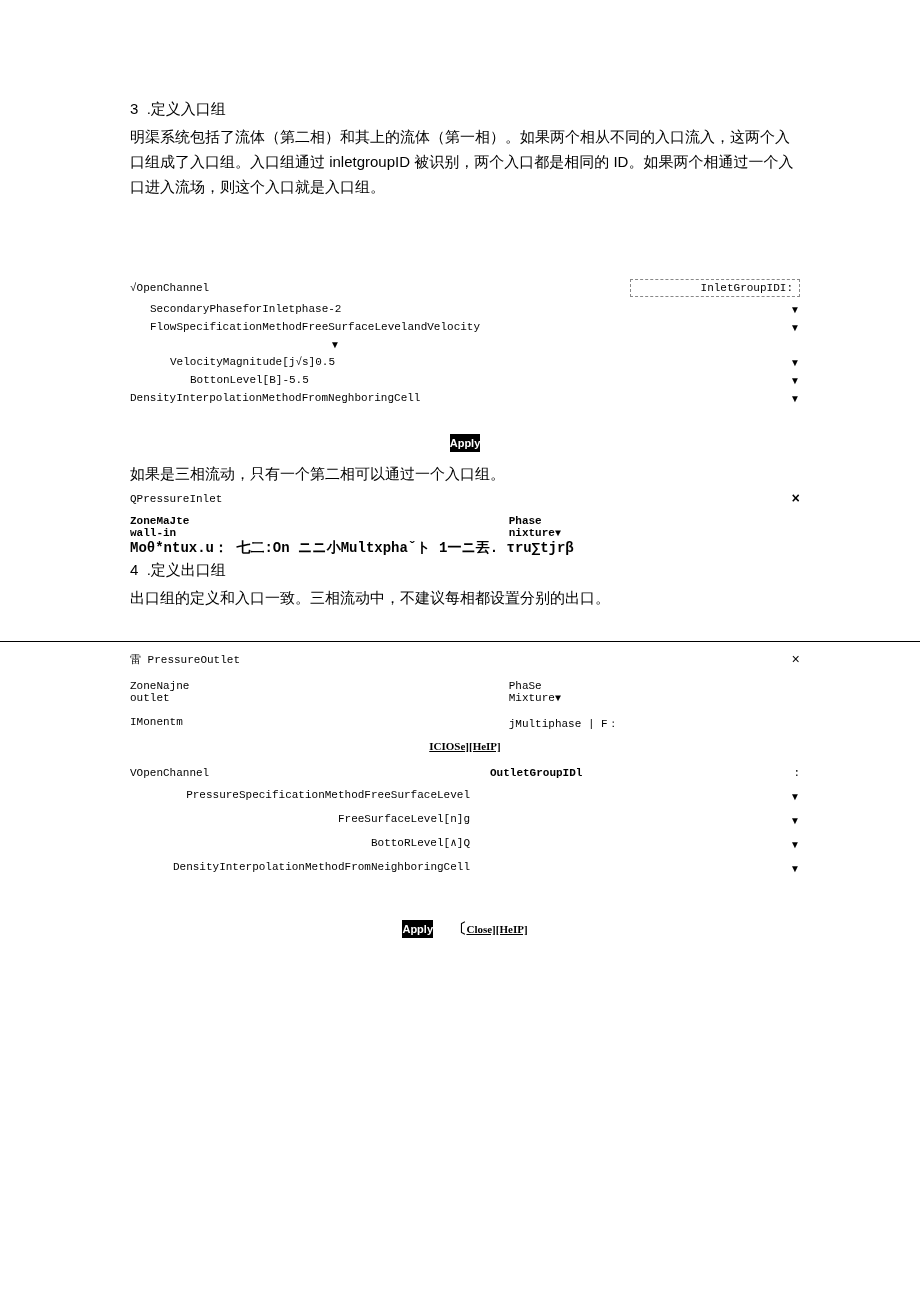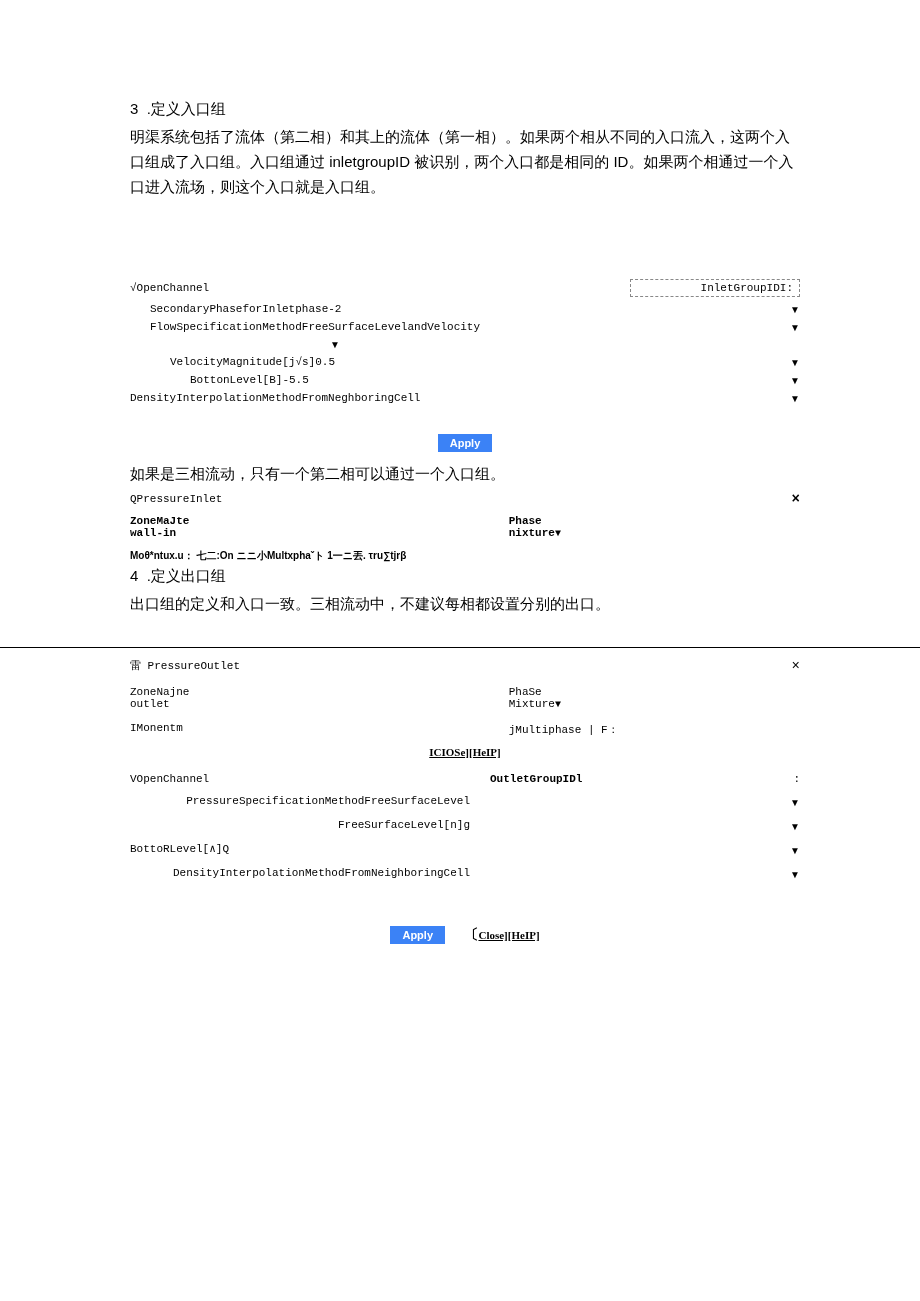--- a/index.html
+++ b/index.html
@@ -54,25 +54,25 @@
     justify-content: flex-end;
   }
   .dropdown-arrow {
     font-size: 10px;
     color: #000;
   }
   .indent1 { padding-left: 20px; }
   .indent2 { padding-left: 40px; }
   .indent3 { padding-left: 60px; }
   .apply-btn {
-    background: #3b82f6;
+    background: #000000;
     color: #fff;
     font-weight: bold;
     font-size: 11px;
-    padding: 3px 12px;
+    padding: 3px 0;
     display: inline-block;
     border: none;
   }
   .apply-block {
     text-align: center;
     margin: 30px 0 10px 0;
   }
   .dialog-header {
     display: flex;
     justify-content: space-between;
@@ -81,24 +81,23 @@
   .close-x {
     font-weight: bold;
     font-size: 14px;
   }
   .two-col {
     display: flex;
   }
   .two-col .left { flex: 1.3; }
   .two-col .right { flex: 1; }
   .tab-row {
-    font-family: Liberation Sans, sans-serif;
-    font-size: 10px;
-    font-weight: bold;
-    margin-top: 10px;
+    font-family: Liberation Mono, monospace;
+    font-size: 14px;
+    font-weight: bold;
   }
   hr.divider {
     border: none;
     border-top: 1px solid #000;
     margin: 30px -120px 10px -130px;
   }
   .underline-link {
     font-weight: bold;
     font-size: 11px;
     text-decoration: underline;
@@ -258,21 +257,21 @@
   <div class="outlet-label" style="text-align:right;padding-right:20px;">PressureSpecificationMethodFreeSurfaceLevel</div>
   <div class="outlet-mid"></div>
   <div class="outlet-right"><span class="dropdown-arrow">▼</span></div>
 </div>
 <div class="outlet-row">
   <div class="outlet-label" style="text-align:right;padding-right:20px;">FreeSurfaceLevel[n]g</div>
   <div class="outlet-mid"></div>
   <div class="outlet-right"><span class="dropdown-arrow">▼</span></div>
 </div>
 <div class="outlet-row">
-  <div class="outlet-label" style="text-align:left;padding-right:20px;">BottoRLevel[∧]Q</div>
+  <div class="outlet-label" style="text-align:right;padding-right:20px;">BottoRLevel[∧]Q</div>
   <div class="outlet-mid"></div>
   <div class="outlet-right"><span class="dropdown-arrow">▼</span></div>
 </div>
 <div class="outlet-row">
   <div class="outlet-label" style="text-align:right;padding-right:20px;">DensityInterpolationMethodFromNeighboringCell</div>
   <div class="outlet-mid"></div>
   <div class="outlet-right"><span class="dropdown-arrow">▼</span></div>
 </div>
 
 <div class="footer-btns">

